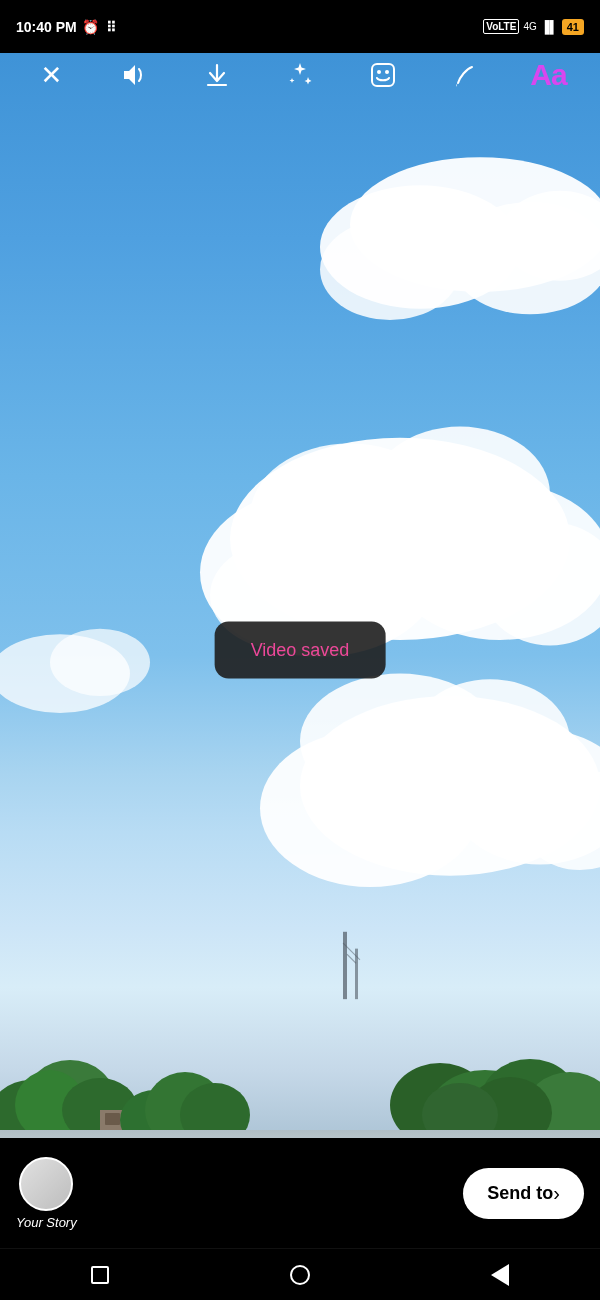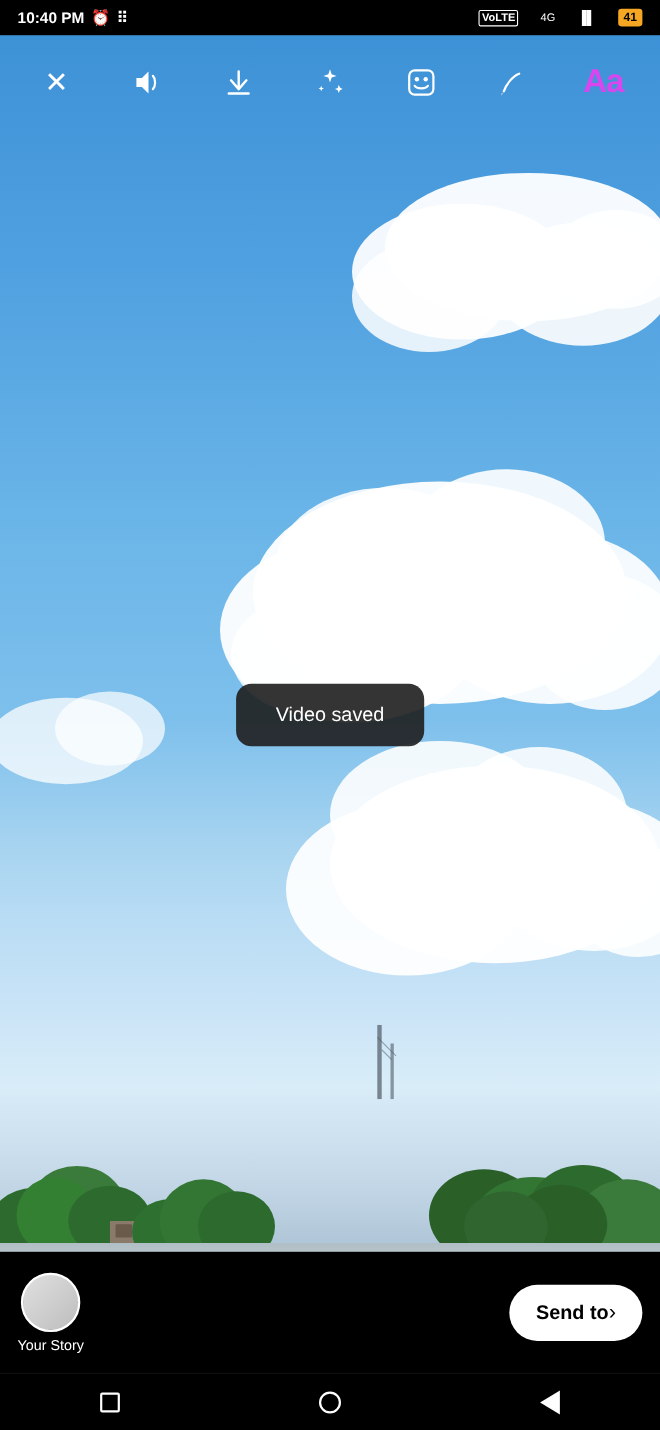--- a/index.html
+++ b/index.html
@@ -10,33 +10,33 @@
       overflow: hidden;
       background: #000;
       font-family: -apple-system, BlinkMacSystemFont, 'Segoe UI', sans-serif;
       position: relative;
     }
 
     
     .status-bar {
       position: absolute;
       top: 0; left: 0; right: 0;
-      height: 32px;
+      height: 53px;
       background: #000;
       display: flex;
       align-items: center;
       justify-content: space-between;
       padding: 0 16px;
       z-index: 10;
       color: #fff;
       font-size: 14px;
       font-weight: 600;
     }
     .status-left { display: flex; align-items: center; gap: 6px; }
-    .status-right { display: flex; align-items: center; gap: 20px; font-size: 12px; margin-left: 39px; }
+    .status-right { display: flex; align-items: center; gap: 4px; font-size: 12px; margin-left: 39px; }
     .battery-icon {
       display: inline-flex;
       align-items: center;
       background: #f5a623;
       border-radius: 3px;
       padding: 2px 5px;
       font-size: 11px;
       font-weight: 700;
       color: #000;
     }
@@ -112,33 +112,34 @@
       overflow: hidden;
     }
 
     
     .toast {
       position: absolute;
       top: 50%;
       left: 50%;
       transform: translate(-50%, -50%);
       background: rgba(30, 30, 30, 0.9);
-      color: #ffffff;
+      color: #ec4899;
       padding: 18px 36px;
       border-radius: 14px;
       font-size: 18px;
       font-weight: 500;
       z-index: 20;
       white-space: nowrap;
     }
     .story-options {
       display: flex;
       align-items: flex-end;
       gap: 14px;
       flex: 1;
+      font-style: italic;
     }
     .story-option {
       display: flex;
       flex-direction: column;
       align-items: center;
       gap: 4px;
       cursor: pointer;
     }
     .story-label {
       color: #fff;

